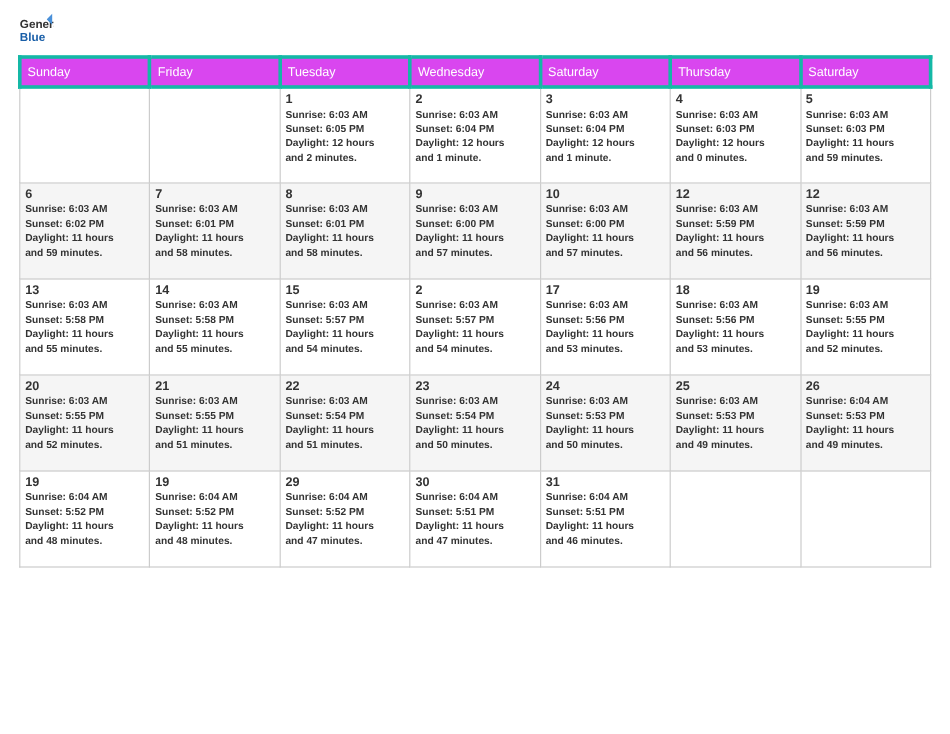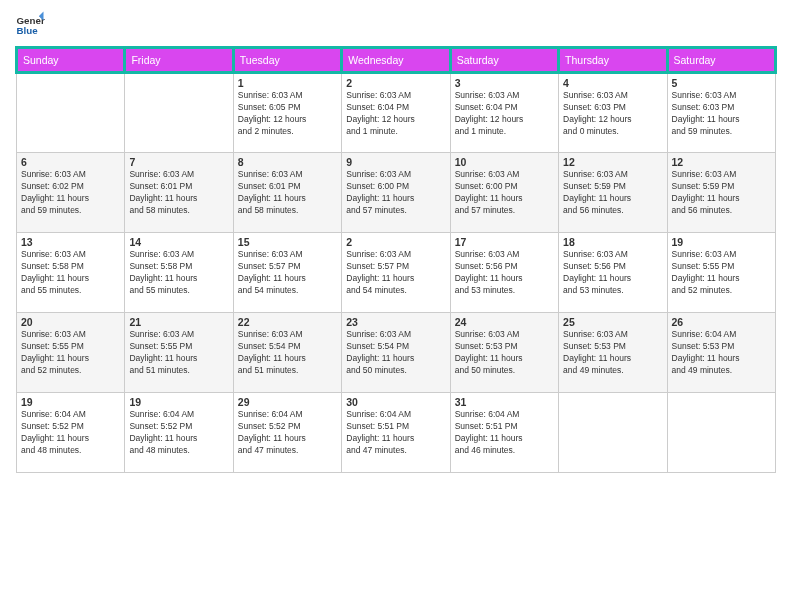--- a/index.html
+++ b/index.html
@@ -71,20 +71,21 @@
     .day-number {
       font-weight: bold;
       font-size: 10.5px;
       display: block;
       margin-bottom: 1px;
     }
     .day-info {
       font-size: 8.5px;
       line-height: 1.4;
       color: #333;
+      font-weight: bold;
     }
     .empty-cell {
       background: #fff !important;
     }
     .calendar tr:nth-child(even) .empty-cell {
       background: #f5f5f5 !important;
     }
   </style>
 </head>
 <body>

